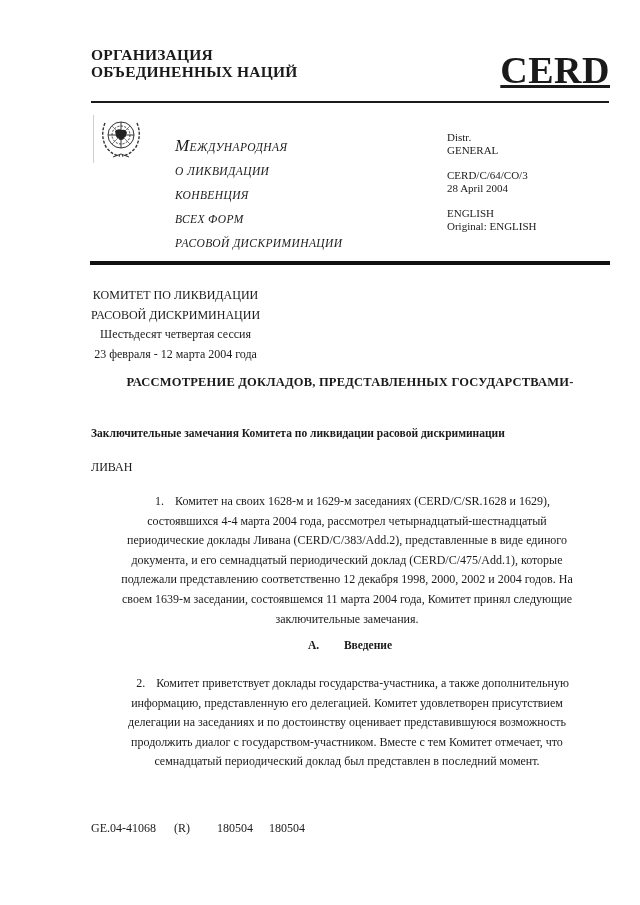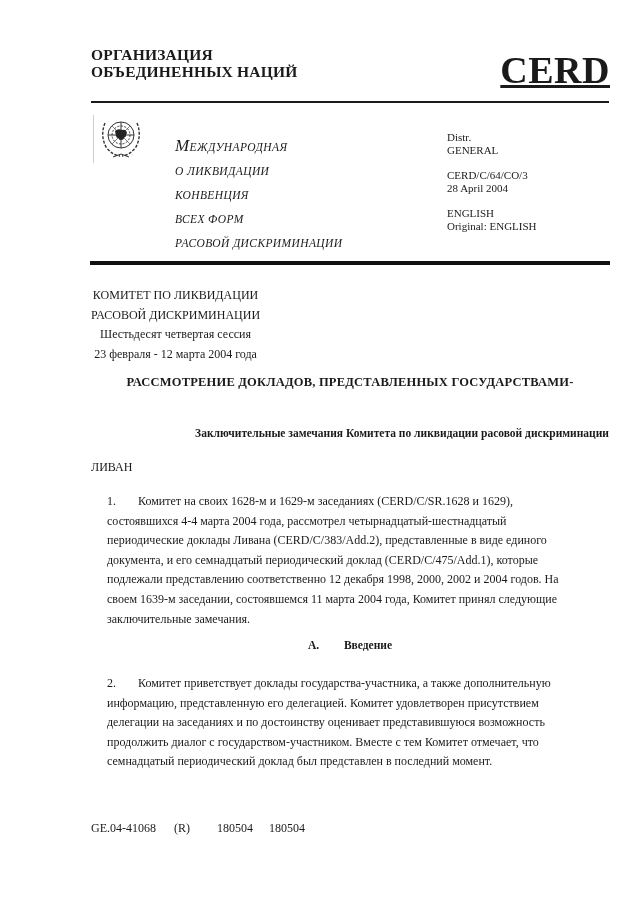--- a/index.html
+++ b/index.html
@@ -11,23 +11,23 @@
   .rule-top { left:91px; top:101px; width:518px; height:2px; background:#1a1a1a; }
   .vline { left:93px; top:115px; width:1px; height:48px; background:#cfcfcf; }
   .emblem { left:98px; top:113px; width:46px; height:48px; }
   .convention { left:175px; top:134px; font-style:italic; font-size:11.5px; line-height:24px; letter-spacing:0.4px; }
   .convention .big { font-size:17px; }
   .distr { left:447px; top:131px; font-size:11px; line-height:12.5px; }
   .distr .gap { height:13px; }
   .rule-mid { left:90px; top:261px; width:520px; height:4px; background:#111; }
   .committee { left:91px; top:286px; font-size:12px; line-height:19.5px;text-align:center; }
   .title { left:91px; width:518px; top:373px; text-align:center; font-weight:bold; font-size:12.5px; line-height:19px; letter-spacing:0.2px; }
-  .subtitle { left:91px; width:518px; top:426px; text-align:right; font-weight:bold; font-size:11.5px; line-height:14px; }
+  .subtitle { left:91px; width:518px; top:426px; text-align:left; font-weight:bold; font-size:11.5px; line-height:14px; }
   .country { left:91px; width:518px; top:460px; text-align:left; font-size:12px; line-height:14px; }
-  .para { left:107px; width:520px; font-size:12px; line-height:19.6px; text-align:left; }
+  .para { left:87px; width:520px; font-size:12px; line-height:19.6px; text-align:center; }
   .para .num { display:inline-block; width:31px; }
   .p1 { top:492px; }
   .section { left:91px; width:518px; top:638px; text-align:center; font-weight:bold; font-size:11.5px; line-height:14px; }
   .section .letter { display:inline-block; width:36px; text-align:left; }
   .p2 { top:674px; }
   .footer { left:91px; top:813px; font-size:12px; line-height:14px; word-spacing:0; }
   .footer span { display:inline-block;margin-top:8px; }
 </style>
 </head>
 <body>

